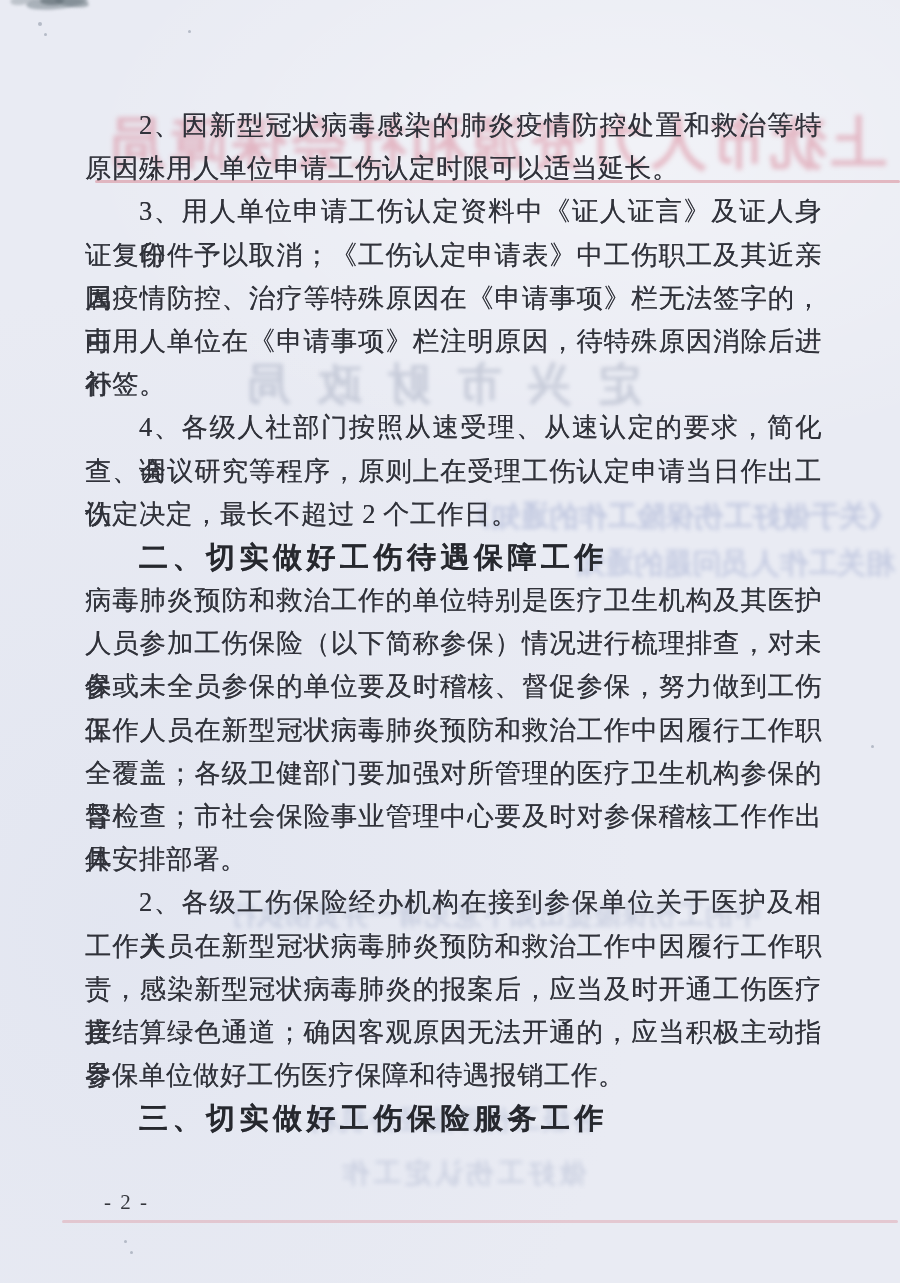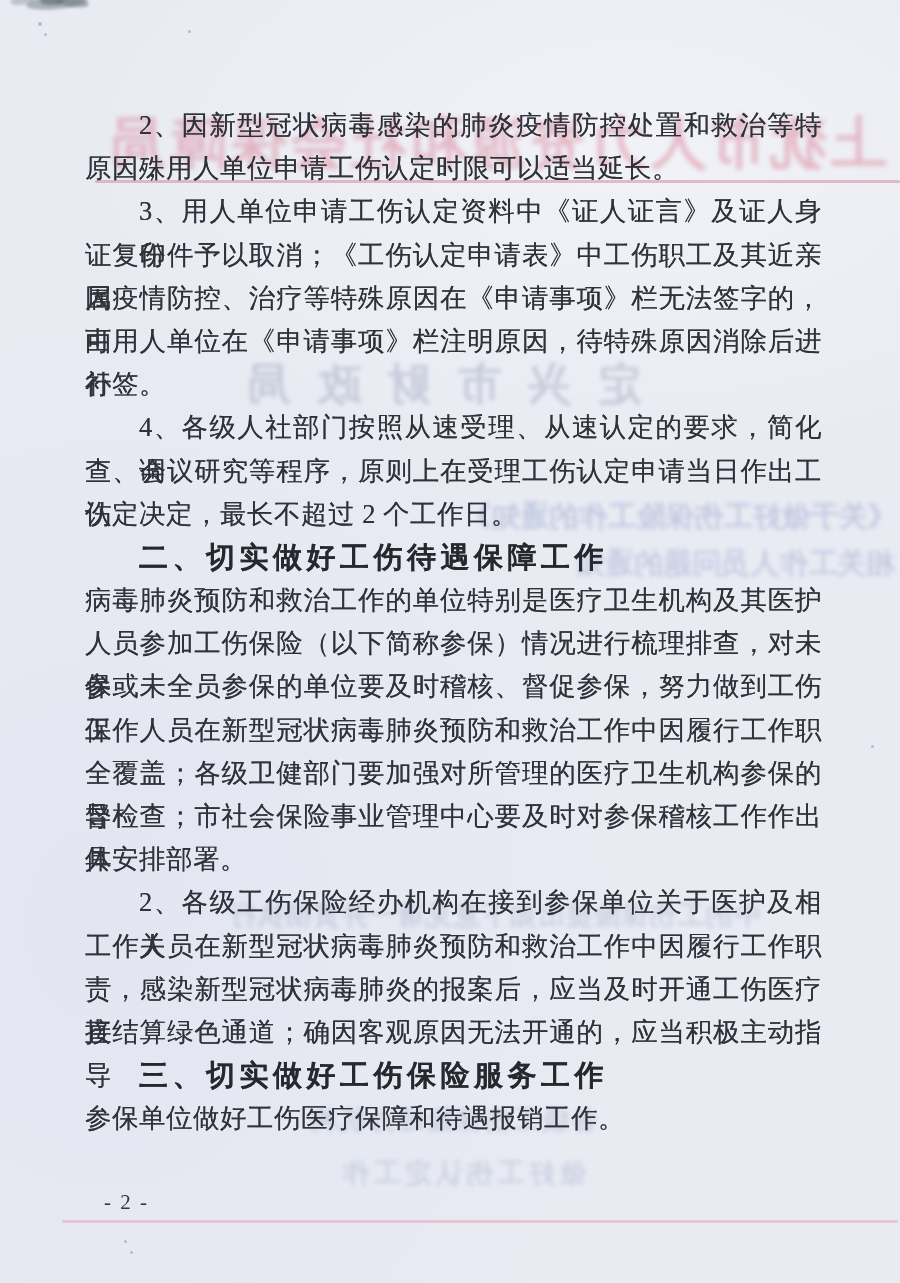--- a/index.html
+++ b/index.html
@@ -72,22 +72,22 @@
       <div class="line full">人员参加工伤保险（以下简称参保）情况进行梳理排查，对未参</div>
       <div class="line full">保或未全员参保的单位要及时稽核、督促参保，努力做到工伤保</div>
       <div class="line full">工作人员在新型冠状病毒肺炎预防和救治工作中因履行工作职</div>
       <div class="line full">全覆盖；各级卫健部门要加强对所管理的医疗卫生机构参保的督</div>
       <div class="line full">导检查；市社会保险事业管理中心要及时对参保稽核工作作出具</div>
       <div class="line end">体安排部署。</div>
       <div class="line full indent">2、各级工伤保险经办机构在接到参保单位关于医护及相关</div>
       <div class="line full">工作人员在新型冠状病毒肺炎预防和救治工作中因履行工作职</div>
       <div class="line full">责，感染新型冠状病毒肺炎的报案后，应当及时开通工伤医疗直</div>
       <div class="line full">接结算绿色通道；确因客观原因无法开通的，应当积极主动指导</div>
+      <div class="line end">参保单位做好工伤医疗保障和待遇报销工作。</div>
       <div class="line heading indent">三、切实做好工伤保险服务工作</div>
-      <div class="line end">参保单位做好工伤医疗保障和待遇报销工作。</div>
     </div>
   <div class="page-number">- 2 -</div>
   <div id="artifact-layer">
       <div class="smudge" style="left: 26px; top: -5px; width: 62px; height: 14px; background: rgb(118, 131, 139); opacity: 0.55; transform: rotate(-6deg);"></div>
       <div class="smudge" style="left: 55px; top: -3px; width: 34px; height: 10px; background: rgb(105, 118, 126); opacity: 0.55; transform: rotate(8deg);"></div>
       <div class="smudge" style="left: 10px; top: -7px; width: 30px; height: 11px; background: rgb(138, 148, 155); opacity: 0.45; transform: rotate(-15deg);"></div>
       <div class="smudge" style="left: 40px; top: -3px; width: 24px; height: 8px; background: rgb(90, 103, 110); opacity: 0.6; transform: rotate(0deg);"></div>
       <div class="speck" style="left: 38px; top: 22px; width: 4px; height: 4px;"></div>
       <div class="speck" style="left: 44px; top: 33px; width: 3px; height: 3px;"></div>
       <div class="speck" style="left: 188px; top: 30px; width: 3px; height: 3px;"></div>

